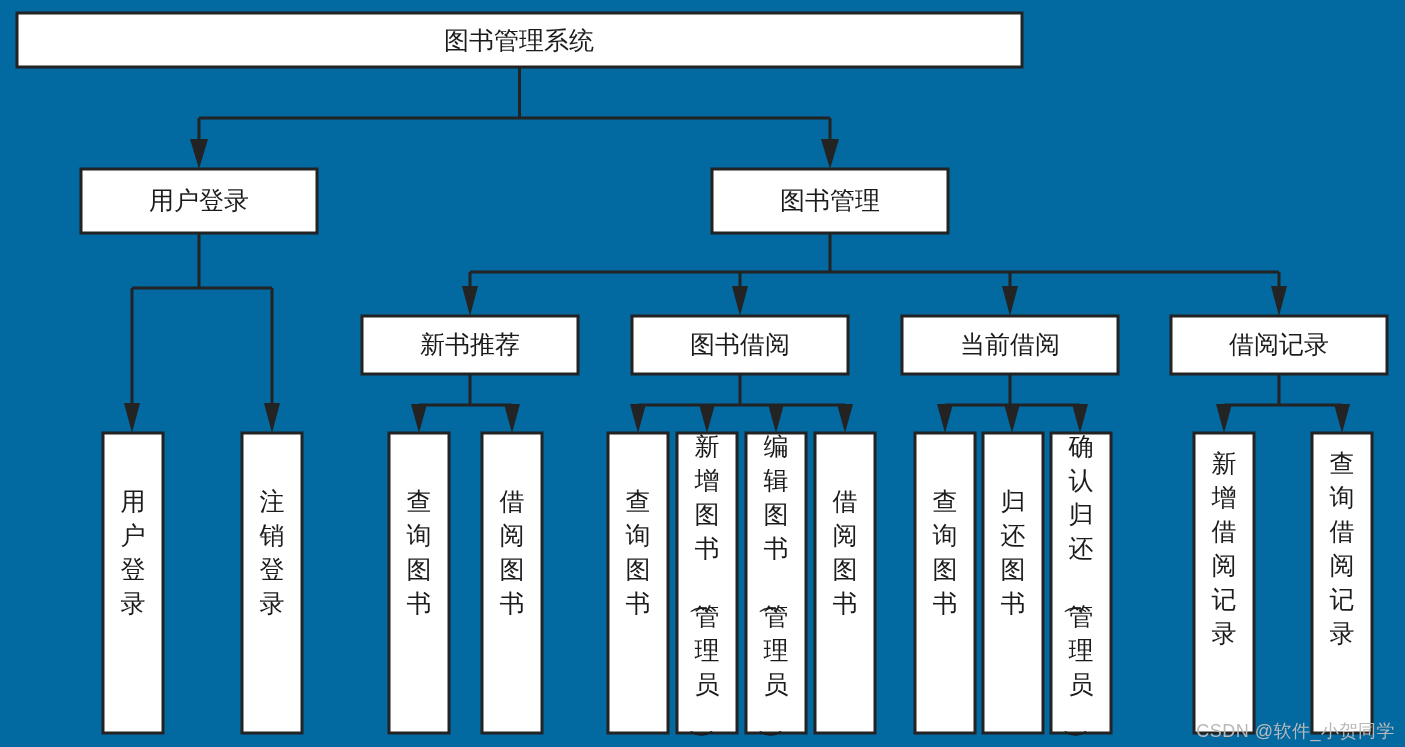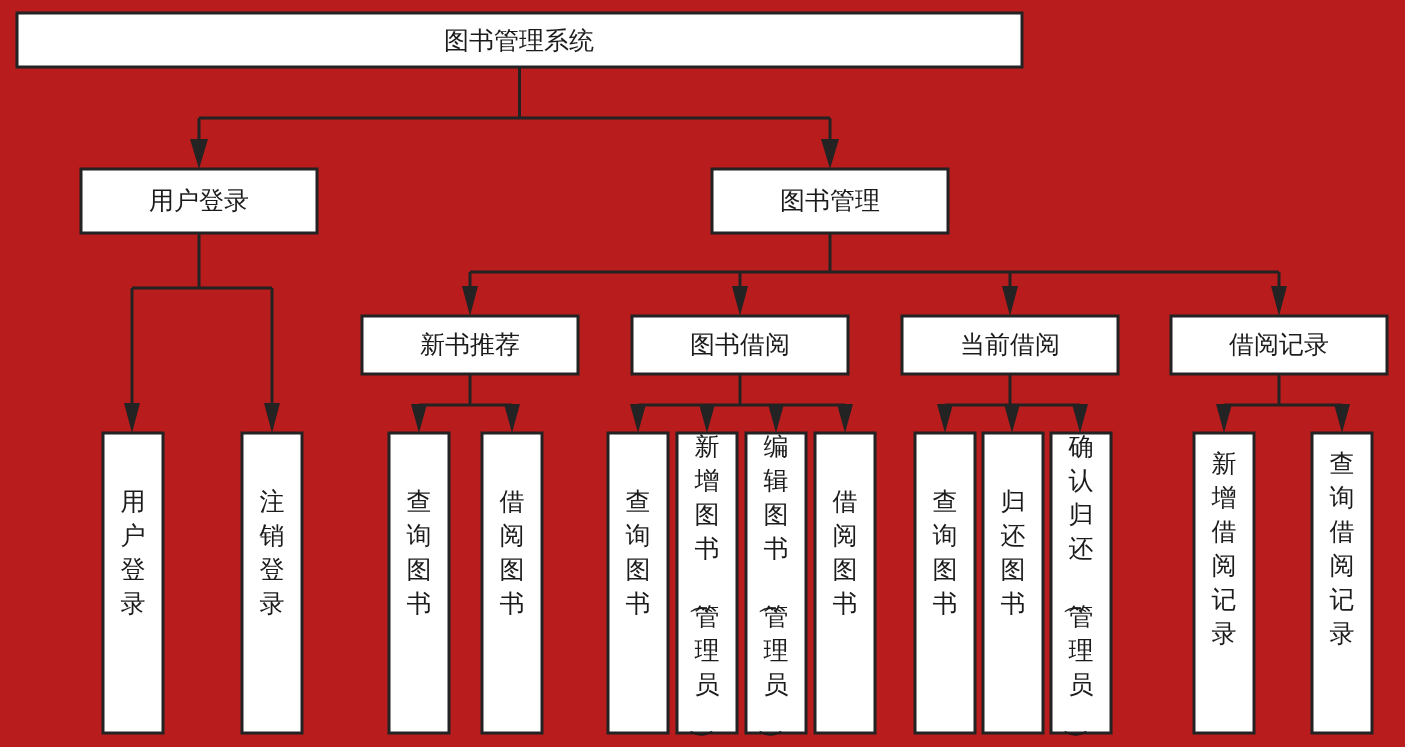--- a/index.html
+++ b/index.html
@@ -10,21 +10,21 @@
   body {
     width: 1405px;
     height: 747px;
     font-family: "Liberation Sans", "DejaVu Sans", sans-serif;
     overflow: hidden;
   }
   #diagram-root {
     position: relative;
     width: 1405px;
     height: 747px;
-    background: #b91c1c;
+    background: #0369a1;
   }
   svg.canvas {
     position: absolute;
     top: 0; left: 0;
     width: 1405px;
     height: 747px;
     display: block;
   }
   .node-rect {
     fill: #ffffff;
@@ -220,14 +220,15 @@
       <text class="node-label-vertical" x="1224" y="472"><tspan x="1224" dy="0">新</tspan><tspan x="1224" dy="34">增</tspan><tspan x="1224" dy="34">借</tspan><tspan x="1224" dy="34">阅</tspan><tspan x="1224" dy="34">记</tspan><tspan x="1224" dy="34">录</tspan></text>
     </g>
 
     <g>
       <rect class="node-rect" x="1312" y="433" width="60" height="300"></rect>
       <text class="node-label-vertical" x="1342" y="472"><tspan x="1342" dy="0">查</tspan><tspan x="1342" dy="34">询</tspan><tspan x="1342" dy="34">借</tspan><tspan x="1342" dy="34">阅</tspan><tspan x="1342" dy="34">记</tspan><tspan x="1342" dy="34">录</tspan></text>
     </g>
 
   </svg>
 
+  <div class="watermark">CSDN @软件_小贺同学</div>
 
 </div>
 
 </body></html>

